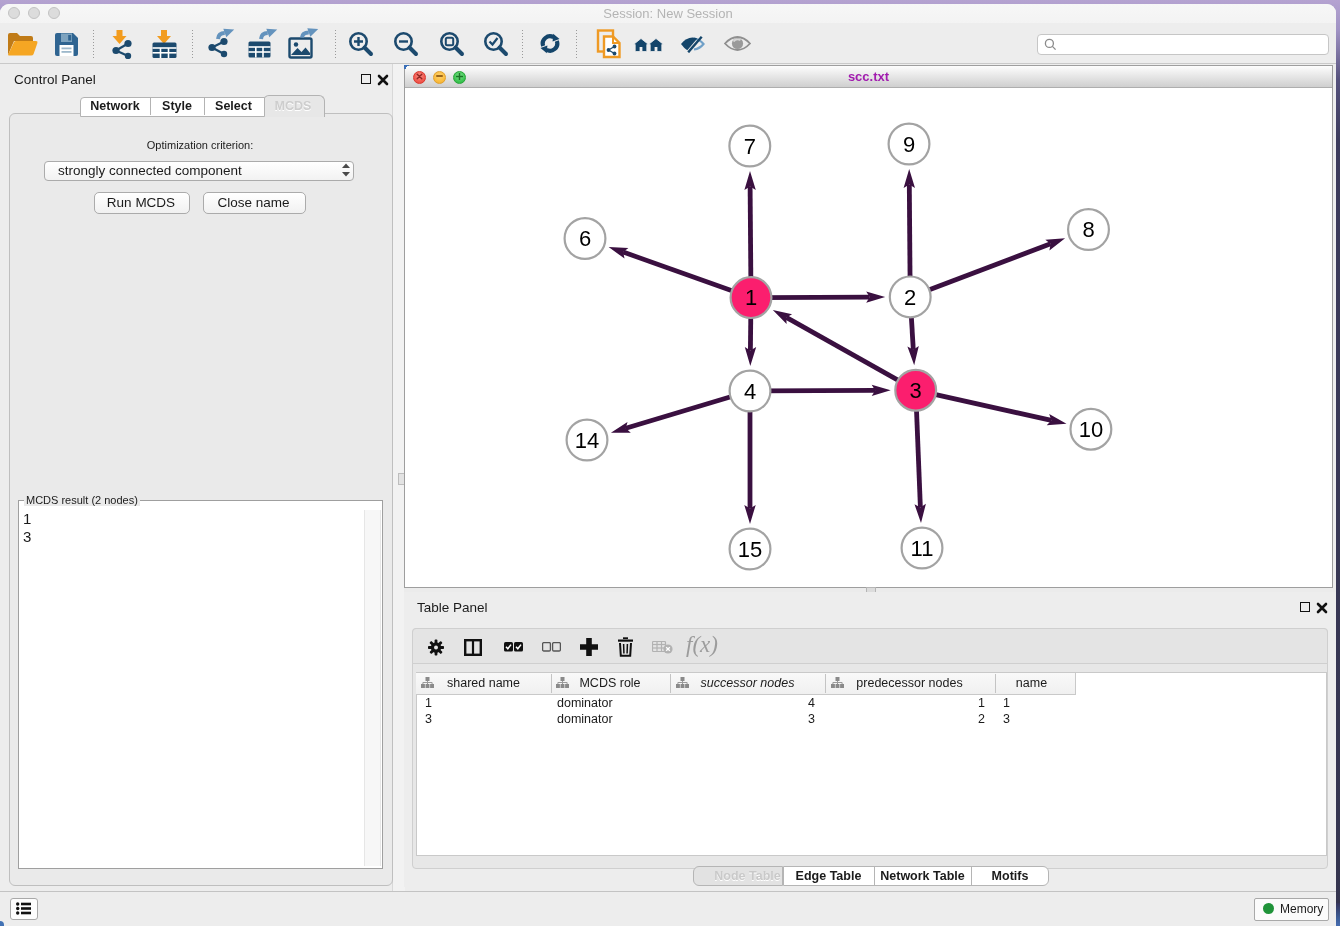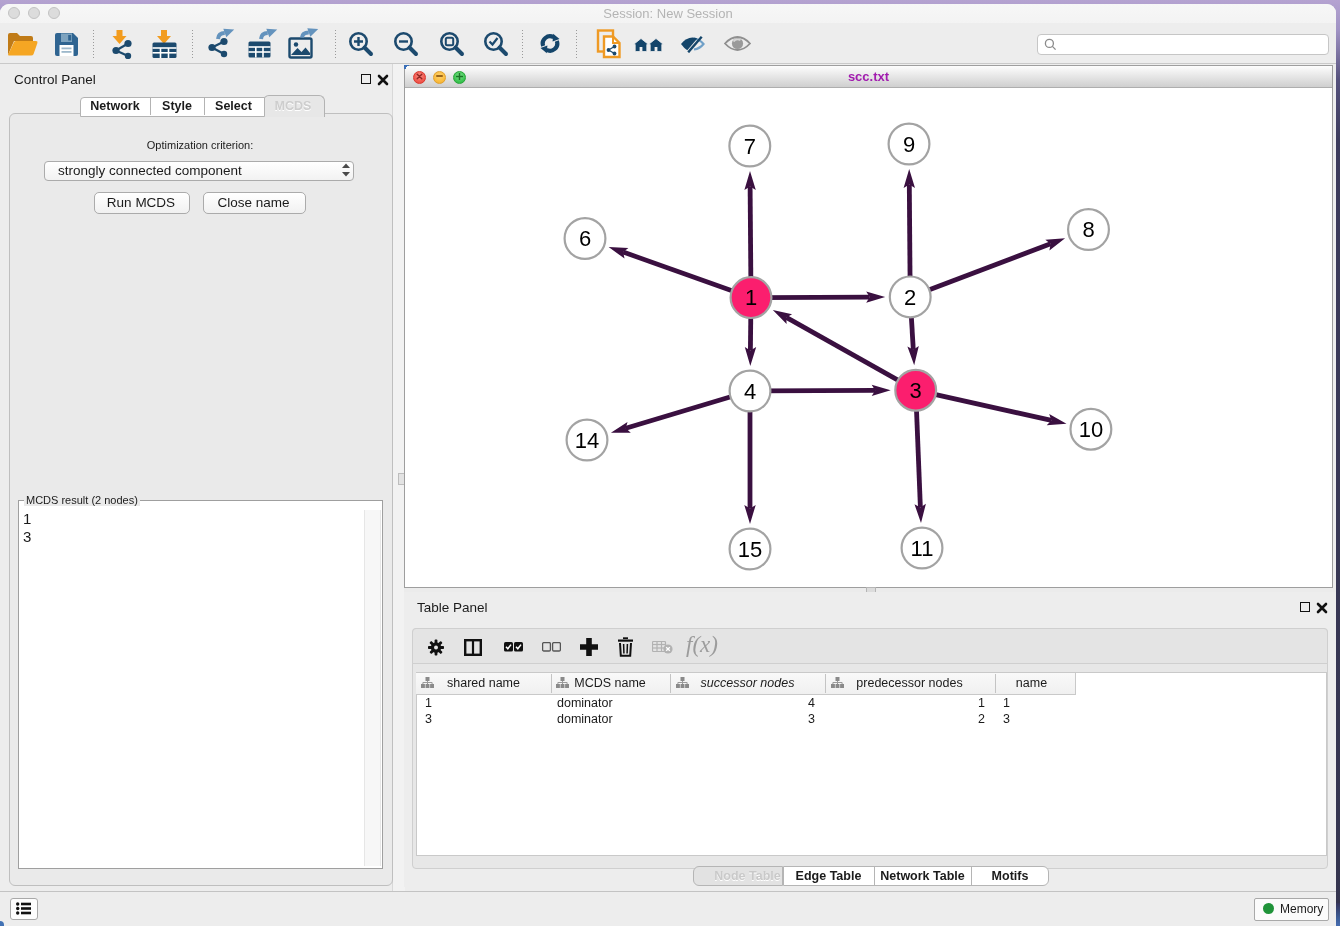--- a/index.html
+++ b/index.html
@@ -362,21 +362,21 @@
 
 <div class="txt" style="left:686px;top:632px;font-size:23px;font-style:italic;font-family:'Liberation Serif',serif;color:#9c9c9c;">f(x)</div>
 
 <div class="abs" style="left:415.5px;top:672px;width:911.5px;height:184px;background:#fff;border:1px solid #c9c9c9;box-sizing:border-box;"></div>
 <div class="abs" style="left:415.5px;top:672px;width:660.5px;height:23px;background:linear-gradient(#f9f9f9,#f0f0f0);border:1px solid #c9c9c9;border-left:none;box-sizing:border-box;"></div>
 <div class="abs" style="left:550.5px;top:674px;width:1px;height:19px;background:#c4c4c4;"></div>
 <div class="abs" style="left:670px;top:674px;width:1px;height:19px;background:#c4c4c4;"></div>
 <div class="abs" style="left:825px;top:674px;width:1px;height:19px;background:#c4c4c4;"></div>
 <div class="abs" style="left:994.5px;top:674px;width:1px;height:19px;background:#c4c4c4;"></div>
 <div class="txt" style="left:421px;top:676px;width:125px;text-align:center;font-size:12.5px;">shared name</div>
-<div class="txt" style="left:556px;top:676px;width:108px;text-align:center;font-size:12.5px;">MCDS name</div>
+<div class="txt" style="left:556px;top:676px;width:108px;text-align:center;font-size:12.5px;">MCDS role</div>
 <div class="txt" style="left:676px;top:676px;width:143px;text-align:center;font-size:12.5px;font-style:italic;">successor nodes</div>
 <div class="txt" style="left:831px;top:676px;width:157px;text-align:center;font-size:12.5px;">predecessor nodes</div>
 <div class="txt" style="left:991px;top:676px;width:81px;text-align:center;font-size:12.5px;">name</div>
 <svg class="abs" style="left:421px;top:677px;" width="13" height="11" viewBox="0 0 13 11">
  <g fill="#8a8a8a">
       <rect x="4.5" y="0" width="4" height="4"></rect>
       <rect x="0" y="7" width="3.9" height="4"></rect>
       <rect x="4.55" y="7" width="3.9" height="4"></rect>
       <rect x="9.1" y="7" width="3.9" height="4"></rect>
     </g>

